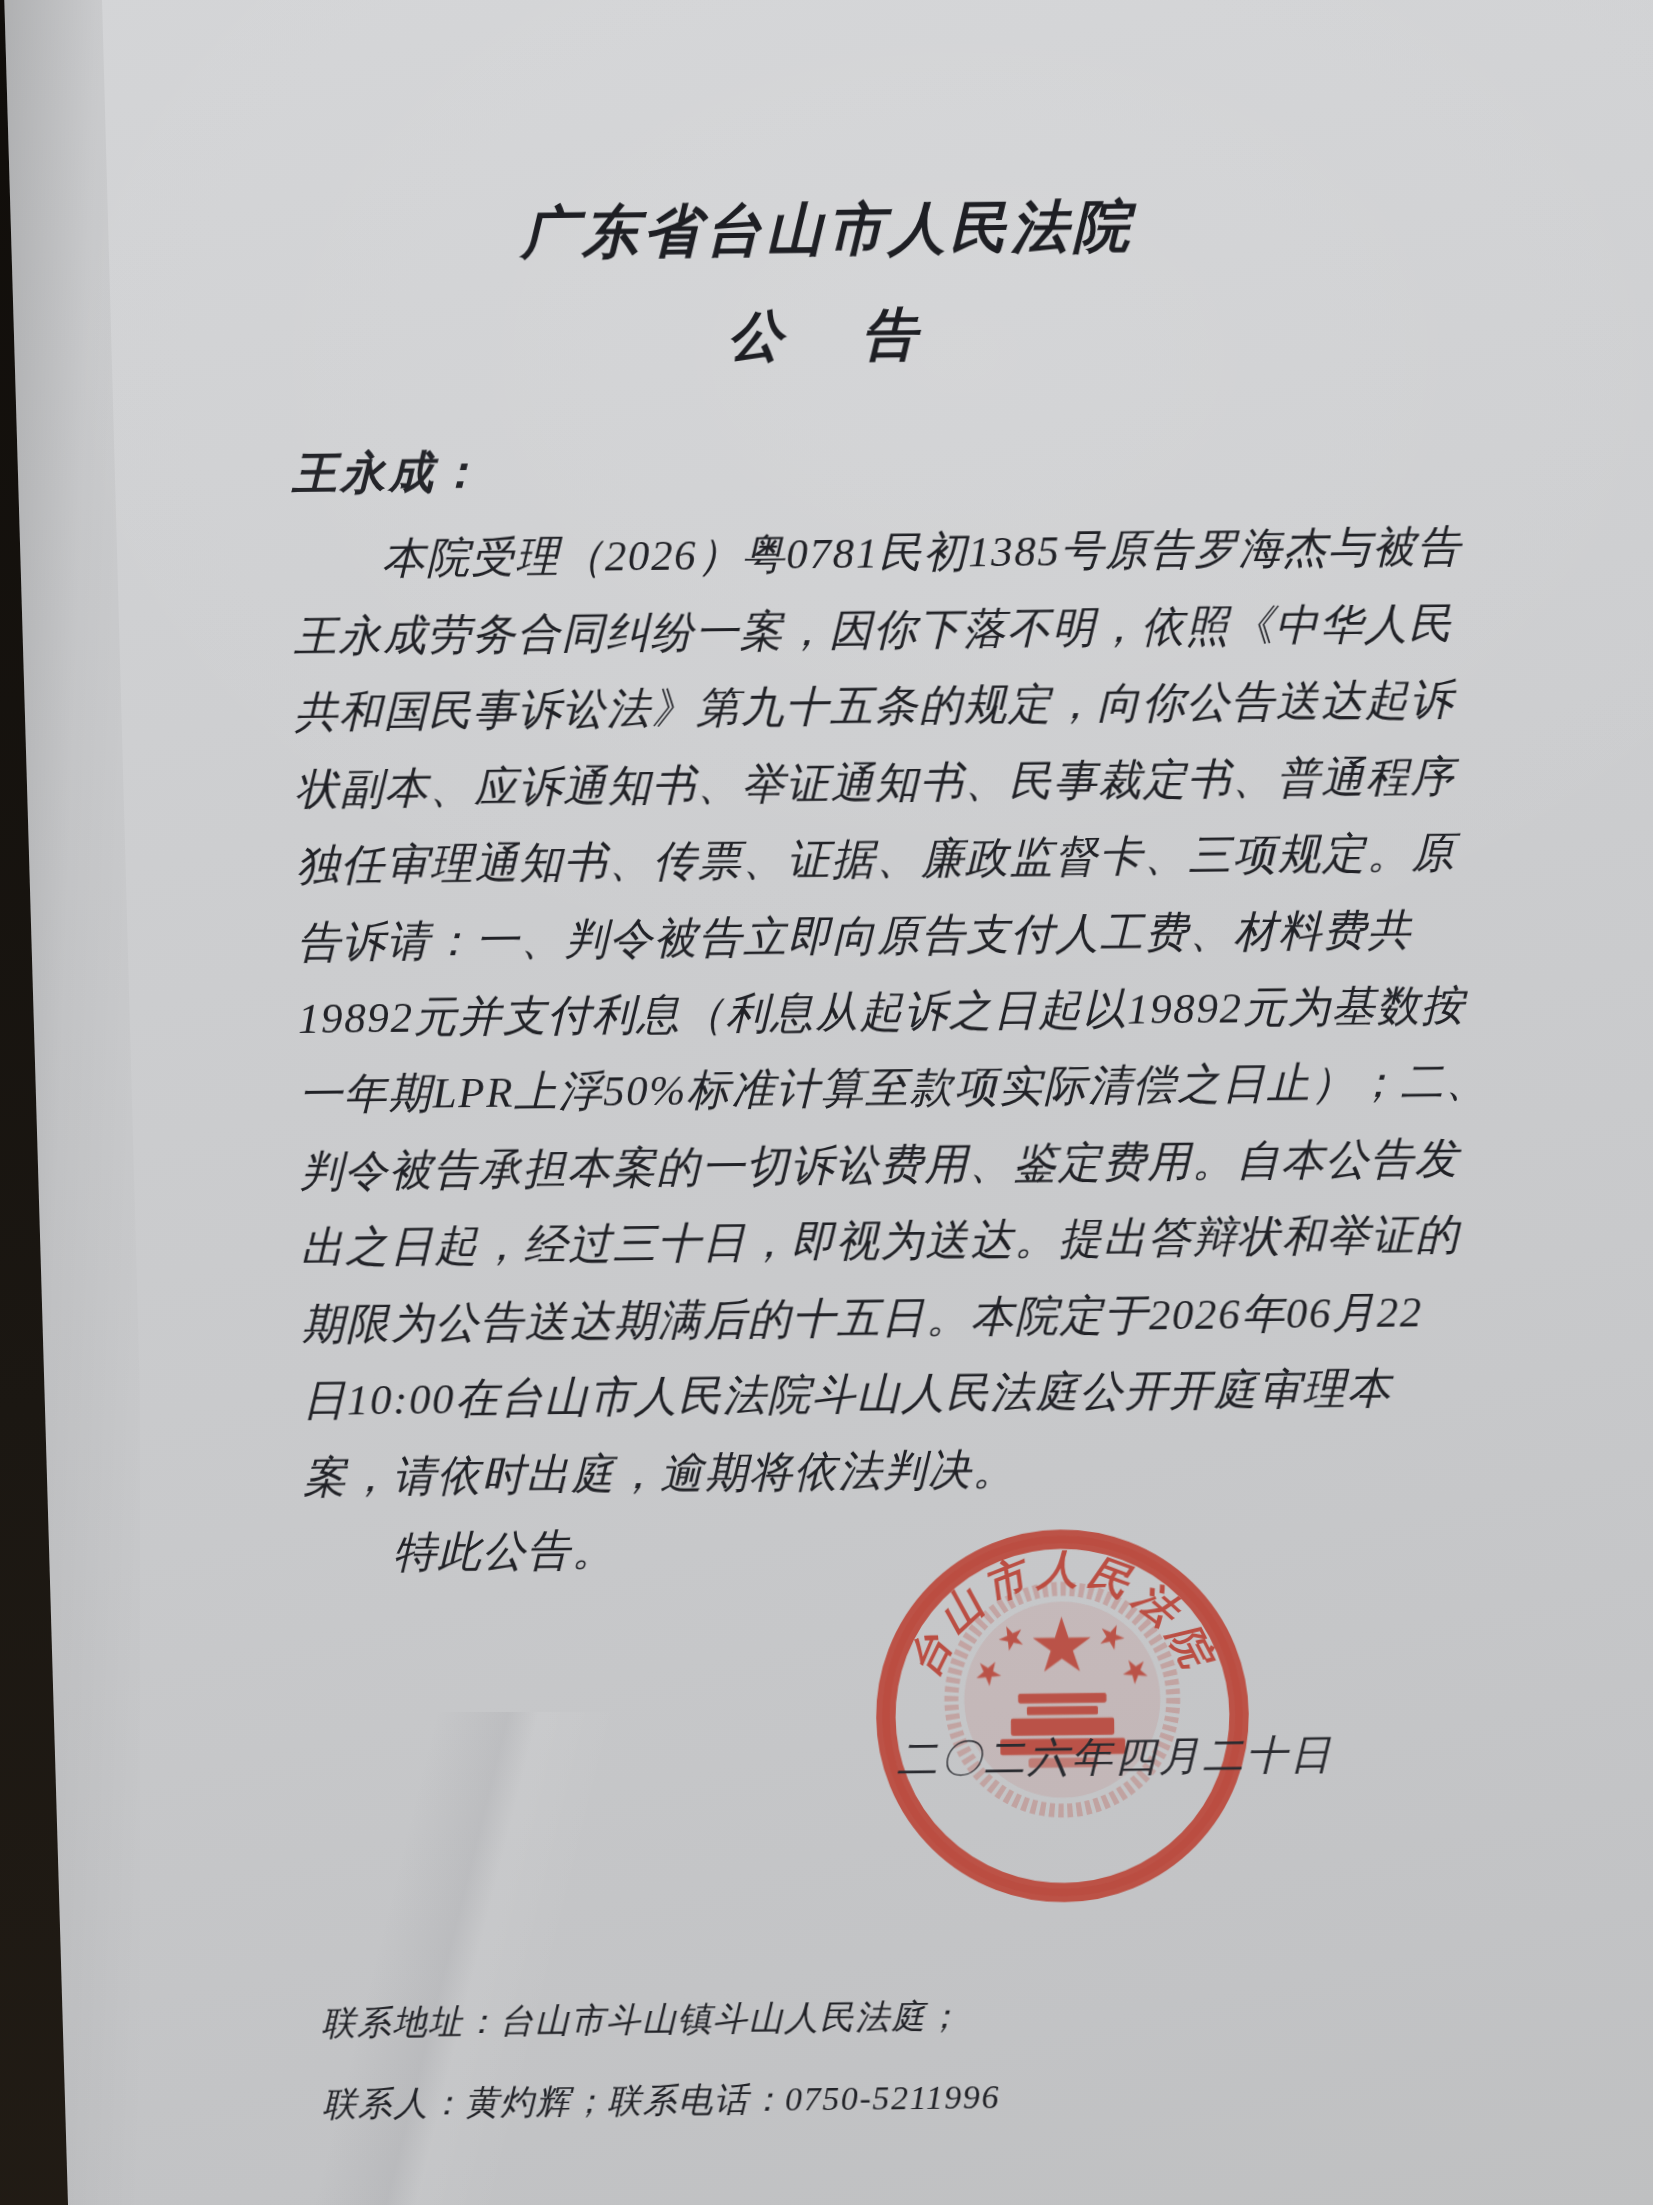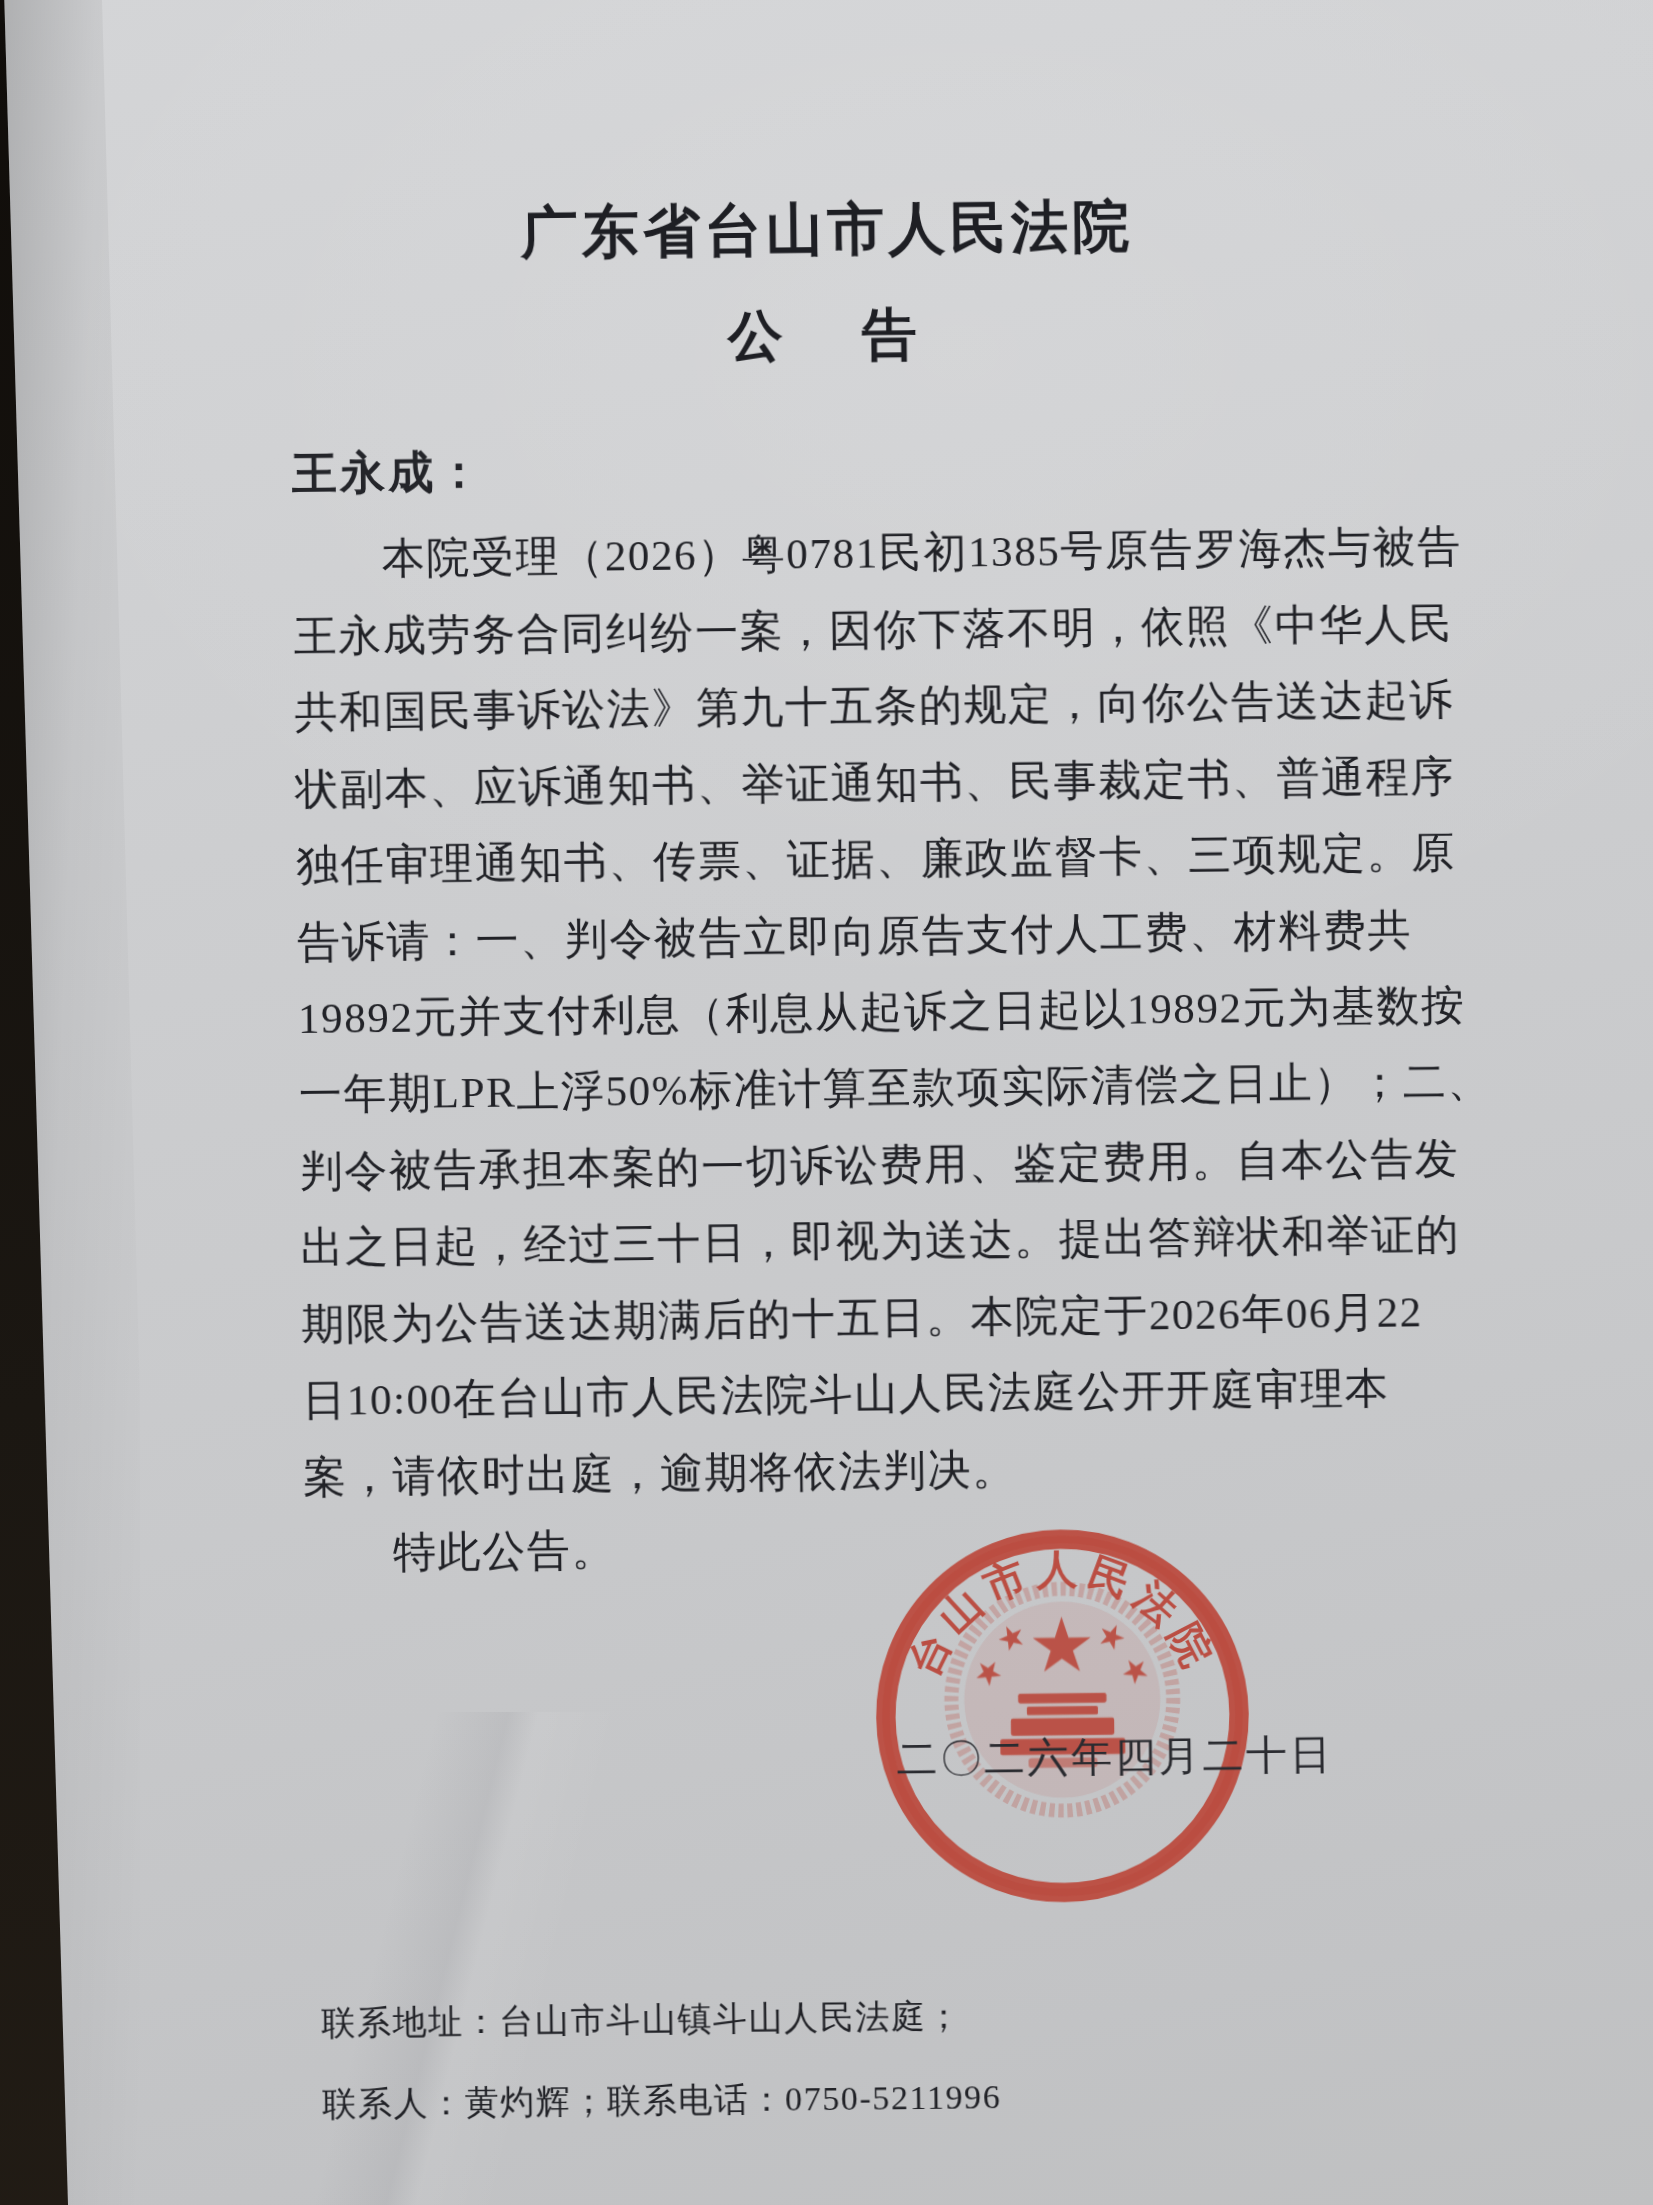--- a/index.html
+++ b/index.html
@@ -6,20 +6,21 @@
     margin: 0; padding: 0;
     width: 1654px; height: 2205px;
     overflow: hidden;
     background: #16130f;
     font-family: "Liberation Serif", "DejaVu Serif", serif;
   }
   .photo {
     position: absolute; inset: 0;
     width: 1654px; height: 2205px;
     background: linear-gradient(175deg, #100d0a 0%, #1b1712 60%, #221c15 100%);
+    font-style: italic;
   }
   
   .paper {
     position: absolute; inset: 0;
     background:
       radial-gradient(ellipse 1400px 969px at 58% 16%, rgba(255,255,255,0.10), rgba(255,255,255,0) 70%),
       linear-gradient(168deg, #d4d5d7 0%, #cdced0 35%, #c8c9cb 62%, #c2c3c5 88%, #bfc0c1 100%);
     clip-path: polygon(4.3px 0, 1654px 0, 1654px 2205px, 68px 2205px);
   }
   

